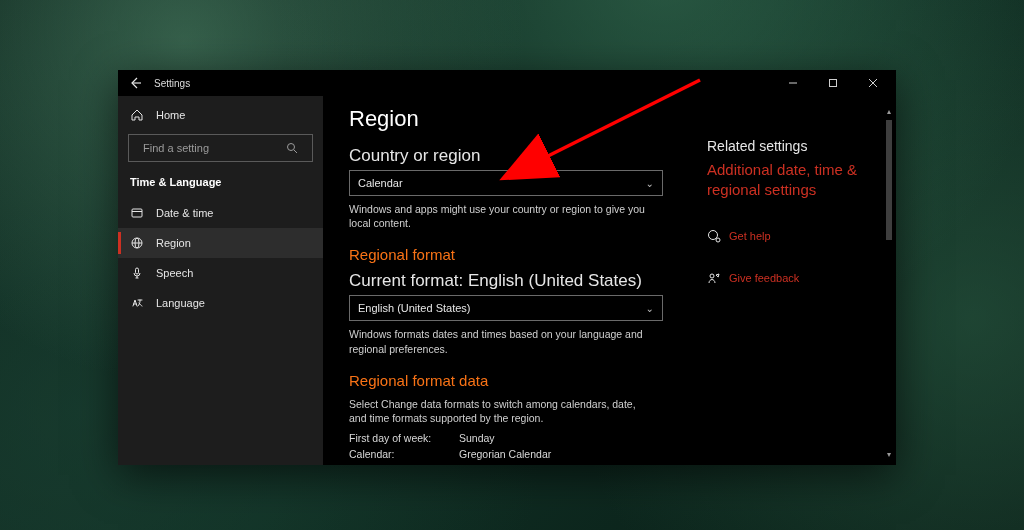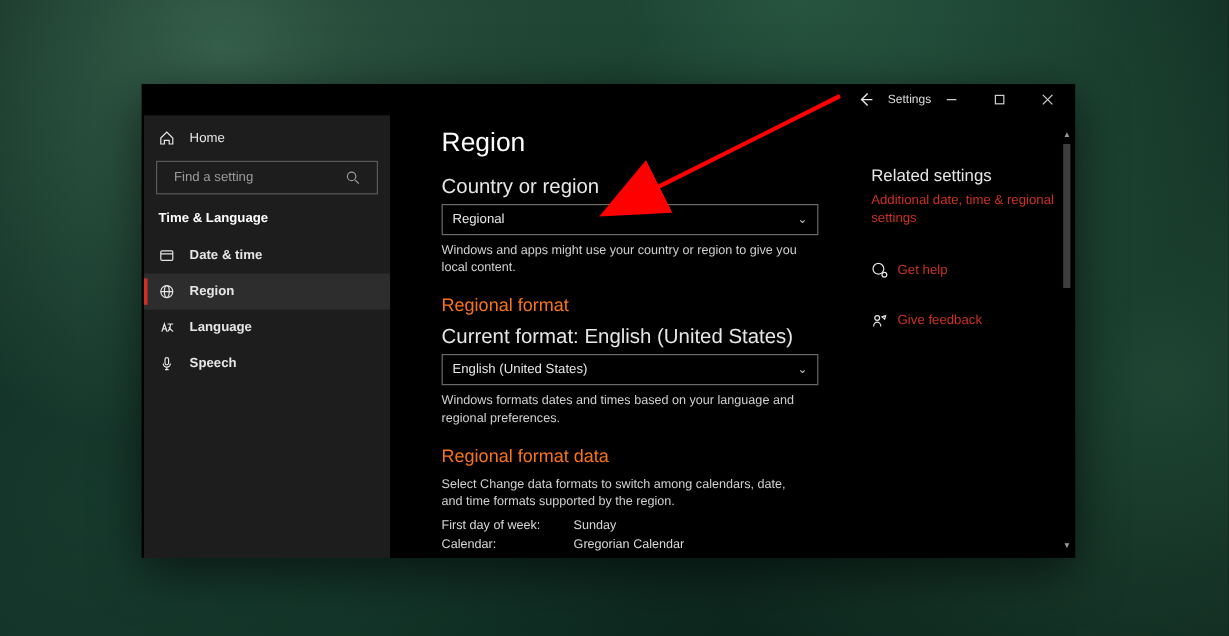--- a/index.html
+++ b/index.html
@@ -30,21 +30,20 @@
     left: 118px;
     top: 70px;
     width: 778px;
     height: 395px;
     background: #000;
     color: #e6e6e6;
     box-shadow: 0 10px 40px rgba(0,0,0,0.6);
     display: flex;
     flex-direction: column;
     font-size: 11px;
-    align-items: flex-end;
   }
   .titlebar {
     height: 26px;
     display: flex;
     align-items: center;
     padding: 0 6px 0 10px;
     flex: 0 0 auto;
   }
   .back-btn {
     width: 16px;
@@ -69,21 +68,20 @@
     display: flex;
     align-items: center;
     justify-content: center;
     color: #cfcfcf;
   }
 
   .body {
     flex: 1 1 auto;
     display: flex;
     overflow: hidden;
-    gap: 17px;
   }
 
   .sidebar {
     width: 205px;
     flex: 0 0 205px;
     background: #1d1d1d;
     display: flex;
     flex-direction: column;
     padding-top: 4px;
   }
@@ -110,21 +108,20 @@
     background: #1d1d1d;
   }
   .category-label {
     padding: 6px 12px 8px 12px;
     font-size: 11px;
     font-weight: 600;
     color: #ffffff;
   }
   .side-list {
     margin-top: 2px;
-    font-weight: bold;
   }
   .side-item {
     position: relative;
   }
   .side-item.active {
     background: #2d2d2d;
   }
   .side-item.active::before {
     content: "";
     position: absolute;
@@ -198,21 +195,21 @@
     width: 170px;
     padding-top: 32px;
   }
   .rc-head {
     font-size: 14px;
     color: #e6e6e6;
     margin-bottom: 6px;
   }
   .accent-link {
     color: #cc3022;
-    font-size: 11px;
+    font-size: 15px;
     line-height: 1.35;
   }
   .rc-item {
     display: flex;
     align-items: center;
     gap: 8px;
     margin-top: 28px;
     font-size: 11px;
   }
   .rc-item .t { color: #cc3022; }
@@ -327,44 +324,44 @@
                 <circle cx="7" cy="7" r="5" stroke="#e6e6e6" stroke-width="1" fill="none"></circle>
                 <ellipse cx="7" cy="7" rx="2" ry="5" stroke="#e6e6e6" stroke-width="1" fill="none"></ellipse>
                 <line x1="2" y1="7" x2="12" y2="7" stroke="#e6e6e6" stroke-width="1"></line>
               </svg>
           </span>
           <span>Region</span>
         </div>
         <div class="side-item">
           <span>
             <svg width="14" height="14" viewBox="0 0 14 14">
-                <path d="M3 10 L5 4 L7 10 M3.7 8 H6.3 M8 4 H12 M10 4 V5 C10 7 9 9 8 10 M9 7 C10 8.5 11 9.5 12 10" stroke="#e6e6e6" stroke-width="1" fill="none" stroke-linecap="round"></path>
-              </svg>
-          </span>
-          <span>Language</span>
-        </div>
-        <div class="side-item">
-          <span>
-            <svg width="14" height="14" viewBox="0 0 14 14">
                 <rect x="5.5" y="2" width="3" height="6" rx="1.5" stroke="#e6e6e6" stroke-width="1" fill="none"></rect>
                 <path d="M4 7 a3 3 0 0 0 6 0 M7 10 V12 M5.5 12 H8.5" stroke="#e6e6e6" stroke-width="1" fill="none"></path>
               </svg>
           </span>
           <span>Speech</span>
+        </div>
+        <div class="side-item">
+          <span>
+            <svg width="14" height="14" viewBox="0 0 14 14">
+                <path d="M3 10 L5 4 L7 10 M3.7 8 H6.3 M8 4 H12 M10 4 V5 C10 7 9 9 8 10 M9 7 C10 8.5 11 9.5 12 10" stroke="#e6e6e6" stroke-width="1" fill="none" stroke-linecap="round"></path>
+              </svg>
+          </span>
+          <span>Language</span>
         </div>
       </div>
     </div>
 
     <div class="main">
       <div class="content">
         <h1 class="page-title">Region</h1>
 
         <div class="label">Country or region</div>
         <div class="dropdown">
-          <span>Regional</span>
+          <span>Calendar</span>
           <span class="chev">⌄</span>
         </div>
         <div class="helper">Windows and apps might use your country or region to give you local content.</div>
 
         <h2 class="section">Regional format</h2>
         <div class="label">Current format: English (United States)</div>
         <div class="dropdown">
           <span>English (United States)</span>
           <span class="chev">⌄</span>
         </div>

